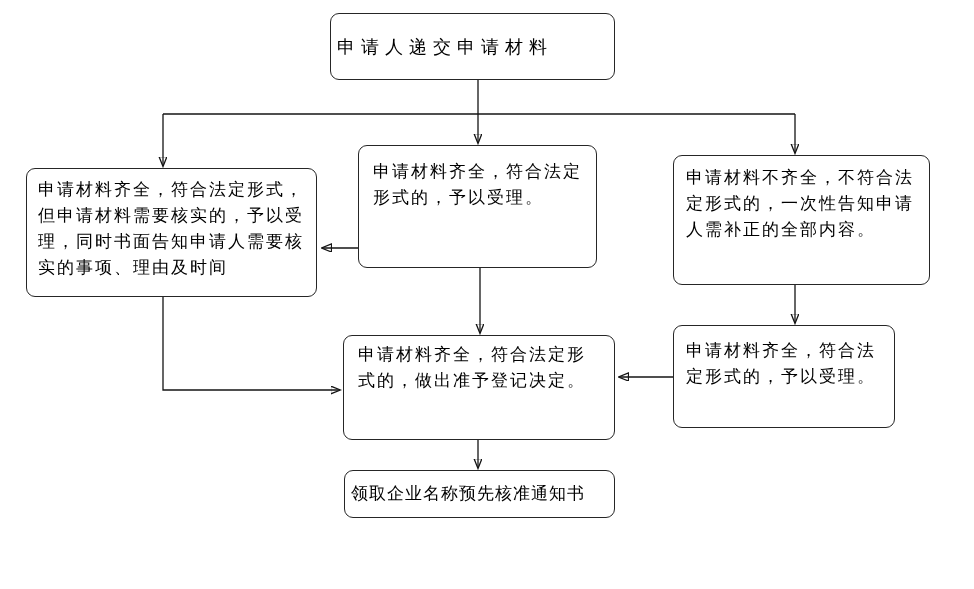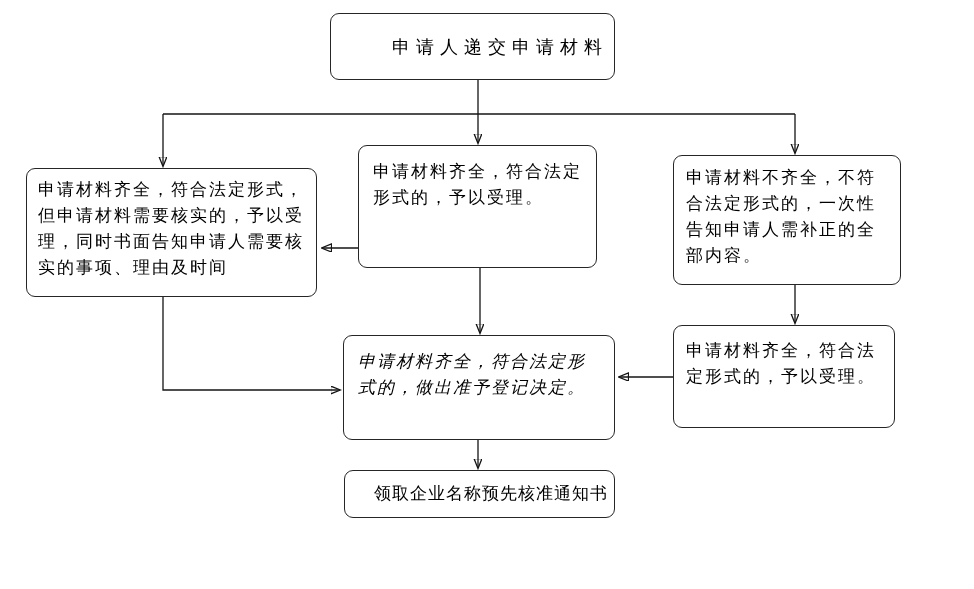--- a/index.html
+++ b/index.html
@@ -37,48 +37,47 @@
     font-size: 17px;
     line-height: 26px;
     letter-spacing: 2px;
     padding: 4px 11px;
     text-align: left;
     word-break: break-all;
   }
   .node.centered {
     display: flex;
     align-items: center;
-    justify-content: flex-end;
+    justify-content: flex-start;
     text-align: center;
     padding: 0 6px;
   }
   #node-submit {
     left: 330px; top: 13px; width: 285px; height: 67px;
     font-size: 18px; letter-spacing: 6px;
   }
   #node-verify {
     left: 26px; top: 168px; width: 291px; height: 129px;
     padding-top: 8px;
   }
   #node-accept-center {
     left: 358px; top: 145px; width: 239px; height: 123px;
     padding: 13px 14px;
   }
   #node-incomplete {
-    left: 673px; top: 155px; width: 228px; height: 130px;
+    left: 673px; top: 155px; width: 257px; height: 130px;
     padding: 9px 12px;
   }
   #node-accept-right {
     left: 673px; top: 325px; width: 222px; height: 103px;
     padding: 12px 12px;
   }
   #node-decision {
     left: 343px; top: 335px; width: 272px; height: 105px;
-    padding: 13px 14px;
-    font-style: italic;
+    padding: 6px 14px;
   }
   #node-receive {
     left: 344px; top: 470px; width: 271px; height: 48px;
     font-size: 17px; letter-spacing: 1px;
   }
 </style>
 </head>
 <body>
 
 <div class="canvas">

